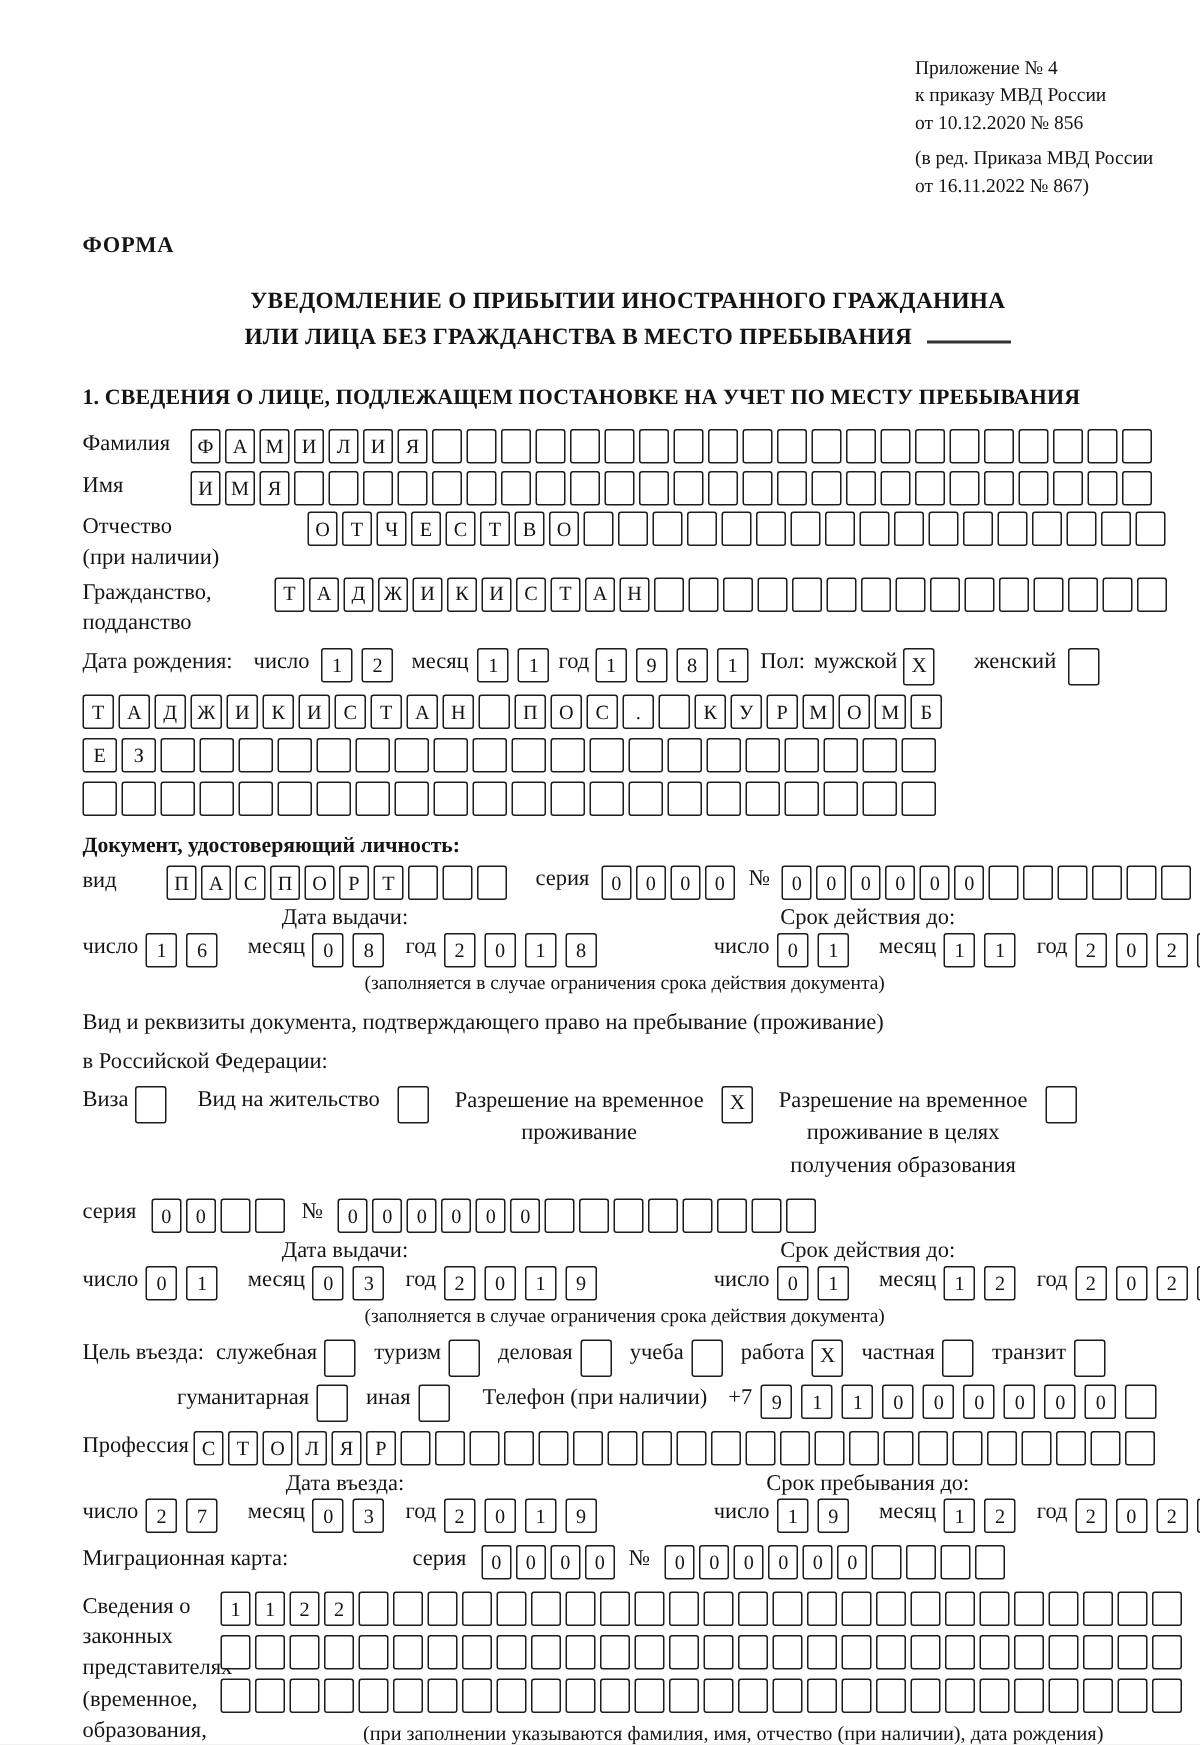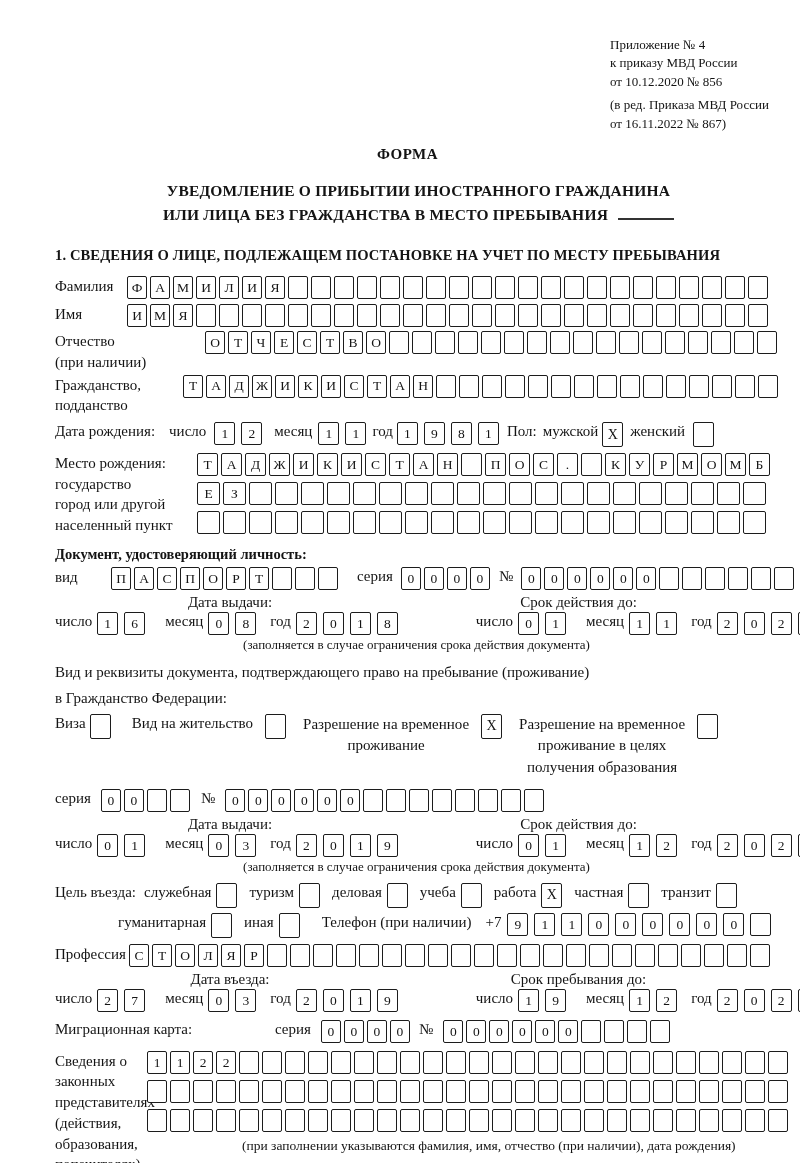--- a/index.html
+++ b/index.html
@@ -4,21 +4,21 @@
 <style>
   html,body{margin:0;padding:0;background:#e8e8e8;}
   .page{
     width:800px;height:1163px;margin:0 auto;background:#ffffff;color:#141414;
     font-family:"Liberation Serif","DejaVu Serif",serif;
     box-sizing:border-box;padding:36px 18px 10px 55px;overflow:hidden;position:relative;
   }
   
   .header-block{margin-left:555px;font-size:13px;line-height:1.42;width:200px;}
   .header-block .grp2{margin-top:5px;}
-  .forma{margin-top:13px;text-align:center;padding-right:22px;font-weight:700;font-size:15px;letter-spacing:.5px;}
+  .forma{margin-top:23px;text-align:left;padding-right:22px;font-weight:700;font-size:15px;letter-spacing:.5px;}
   .title{margin-top:16px;text-align:center;font-weight:700;font-size:15.5px;line-height:1.55;letter-spacing:.2px;}
   .blank-line{display:inline-block;width:56px;border-bottom:2px solid #333;height:12px;margin-left:10px;}
   .sec1{margin-top:20px;font-weight:700;font-size:14.6px;letter-spacing:.1px;}
   
   .row{display:flex;align-items:flex-start;}
   .lbl{font-size:15px;line-height:1.3;white-space:nowrap;}
   .lblcol{flex:none;font-size:15px;line-height:1.38;}
   .boxes{display:flex;flex:none;flex-wrap:nowrap;}
   .box{
     box-sizing:border-box;flex:none;width:20px;height:23px;margin-right:3px;
@@ -229,31 +229,25 @@
     <span class="lbl" style="margin-right:4px">год</span>
     <span class="boxes dates">
         <span class="box">1</span>
         <span class="box">9</span>
         <span class="box">8</span>
         <span class="box">1</span>
       </span>
     <span class="lbl" style="margin-left:2px">Пол:</span>
     <span class="lbl" style="margin:0 4px 0 6px">мужской</span>
     <span class="box checkbox">X</span>
-    <span class="lbl" style="margin:0 8px 0 4px">женский</span>
+    <span class="lbl" style="margin:0 8px 0 23px">женский</span>
     <span class="box checkbox"></span>
   </div>
 
   <div class="row mt6">
-    <div class="lblcol" style="width:142px">
-      <div>Место рождения:</div>
-      <div>государство</div>
-      <div>город или другой</div>
-      <div>населенный пункт</div>
-    </div>
     <div class="stack">
       <div class="boxes wide1 boxrow">
           <span class="box">Т</span>
           <span class="box">А</span>
           <span class="box">Д</span>
           <span class="box">Ж</span>
           <span class="box">И</span>
           <span class="box">К</span>
           <span class="box">И</span>
           <span class="box">С</span>
@@ -406,21 +400,21 @@
           <span class="box">0</span>
           <span class="box">2</span>
           <span class="box">5</span>
         </span>
     </div>
   </div>
   <div class="note">(заполняется в случае ограничения срока действия документа)</div>
 
   <div class="intro">
     <div>Вид и реквизиты документа, подтверждающего право на пребывание (проживание)</div>
-    <div>в Гражданство Федерации:</div>
+    <div>в Российской Федерации:</div>
   </div>
 
   <div class="row mt2">
     <div class="opt">
       <span class="lbl" style="margin-right:4px">Виза</span>
       <span class="box checkbox"></span>
     </div>
     <div class="opt ml18">
       <span class="lbl" style="margin-right:12px">Вид на жительство</span>
       <span class="box checkbox"></span>
@@ -673,21 +667,21 @@
         <span class="box"></span>
         <span class="box"></span>
       </div>
   </div>
 
   <div class="row mt8">
     <div class="lblcol" style="width:92px">
       <div>Сведения о</div>
       <div>законных</div>
       <div>представителях</div>
-      <div>(действия,</div>
+      <div>(временное,</div>
       <div>образования,</div>
       <div>попечителях)</div>
     </div>
     <div class="stack">
       <div class="boxes boxrow">
           <span class="box">1</span>
           <span class="box">1</span>
           <span class="box">2</span>
           <span class="box">2</span>
           <span class="box"></span>

